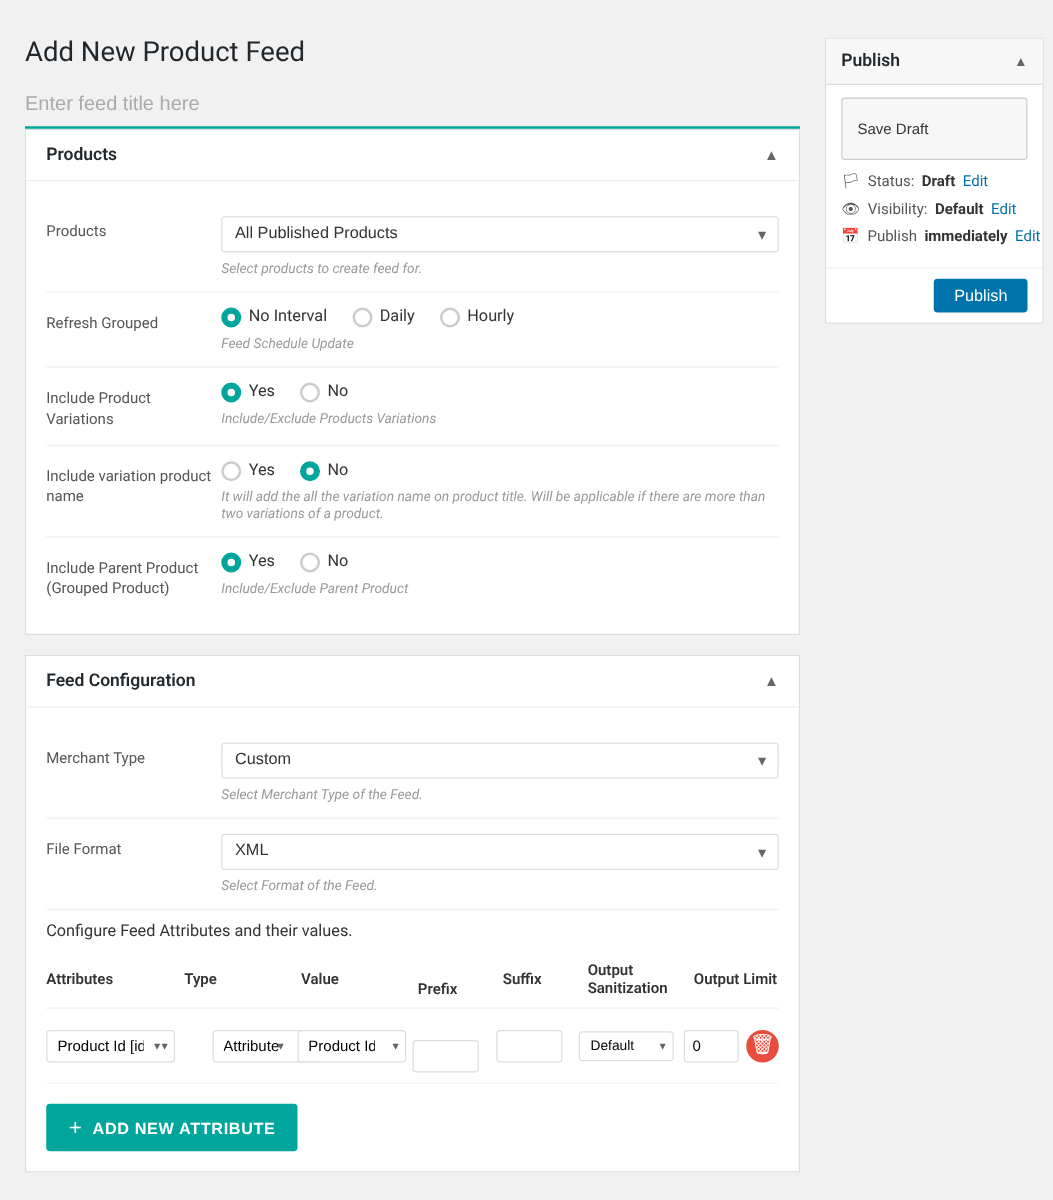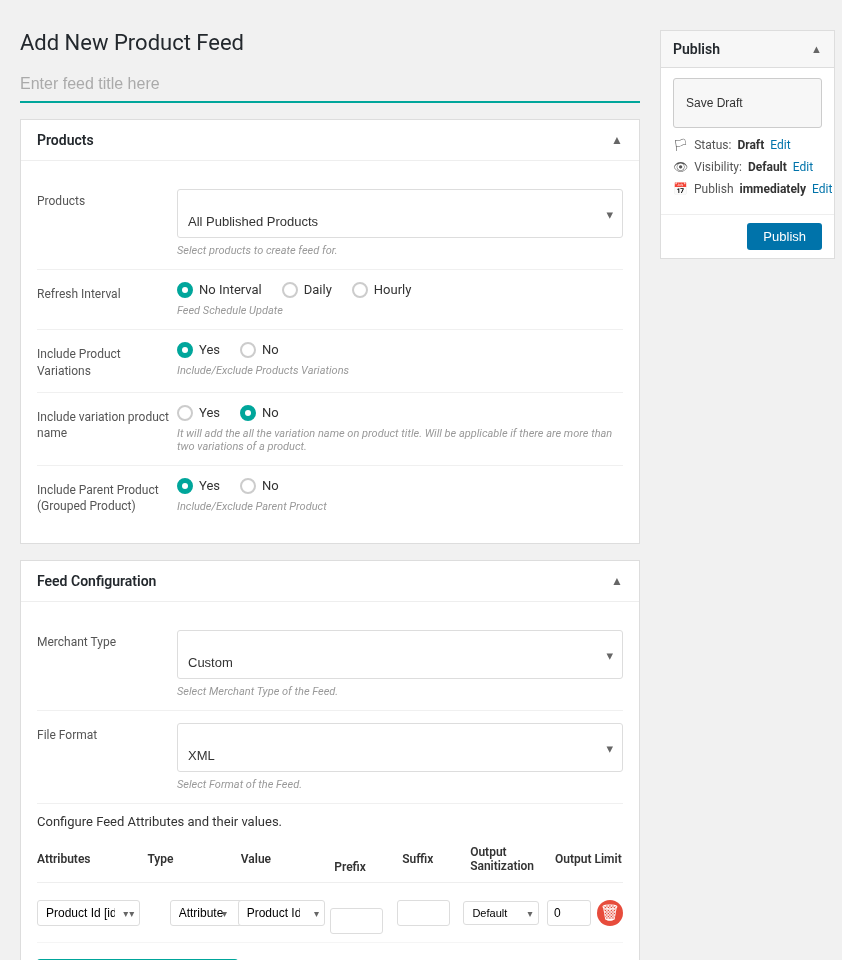--- a/index.html
+++ b/index.html
@@ -31,21 +31,20 @@
     }
     .feed-title-input {
       width: 100%;
       border: none;
       border-bottom: 2px solid #00a69b;
       background: transparent;
       font-size: 16px;
       color: #aaa;
       padding: 8px 0;
       outline: none;
-      margin-bottom: 16px;
     }
     .feed-title-input::placeholder { color: #aaa; }
     .section-box {
       background: #fff;
       border: 1px solid #ddd;
       margin-bottom: 16px;
     }
     .section-header {
       display: flex;
       align-items: center;
@@ -84,21 +83,21 @@
     .form-control-area {
       flex: 1;
     }
     .select-wrapper {
       position: relative;
       display: inline-block;
       width: 100%;
     }
     .select-wrapper select {
       width: 100%;
-      padding: 24px 30px 8px 10px;
+      padding: 4px 30px 8px 10px;
       border: 1px solid #ddd;
       border-radius: 3px;
       background: #fff;
       font-size: 13px;
       color: #333;
       appearance: none;
       cursor: pointer;
       outline: none;
     }
     .select-wrapper::after {
@@ -331,21 +330,21 @@
             <div class="select-wrapper">
               <select>
                 <option>All Published Products</option>
               </select>
             </div>
             <div class="hint-text">Select products to create feed for.</div>
           </div>
         </div>
 
         <div class="form-row">
-          <div class="form-label">Refresh Interval</div>
+          <div class="form-label">Refresh Grouped</div>
           <div class="form-control-area">
             <div class="radio-group">
               <label class="radio-label">
                 <span class="radio-dot checked"></span>
                 <span>No Interval</span>
               </label>
               <label class="radio-label">
                 <span class="radio-dot"></span>
                 <span>Daily</span>
               </label>

